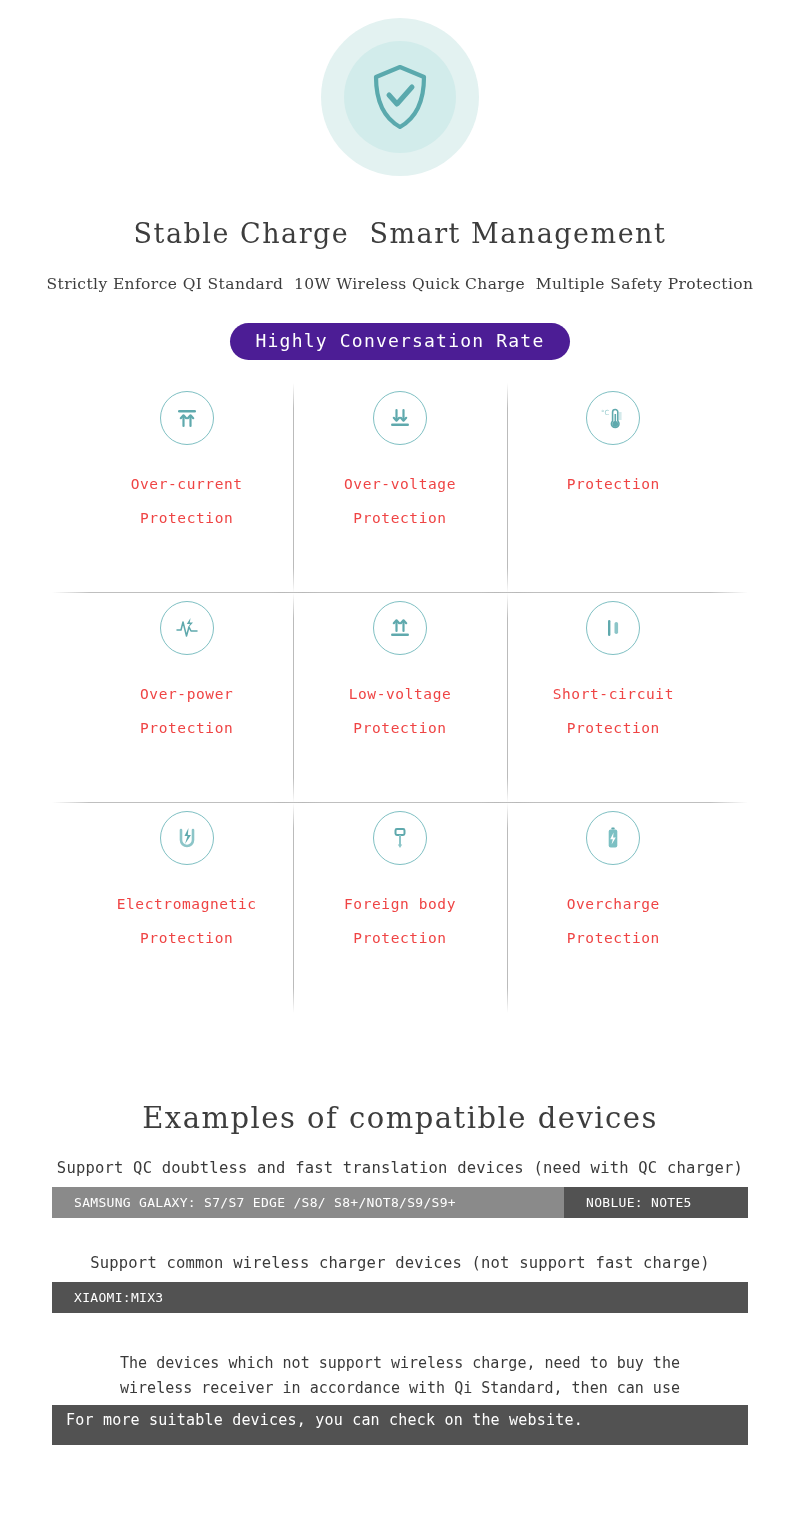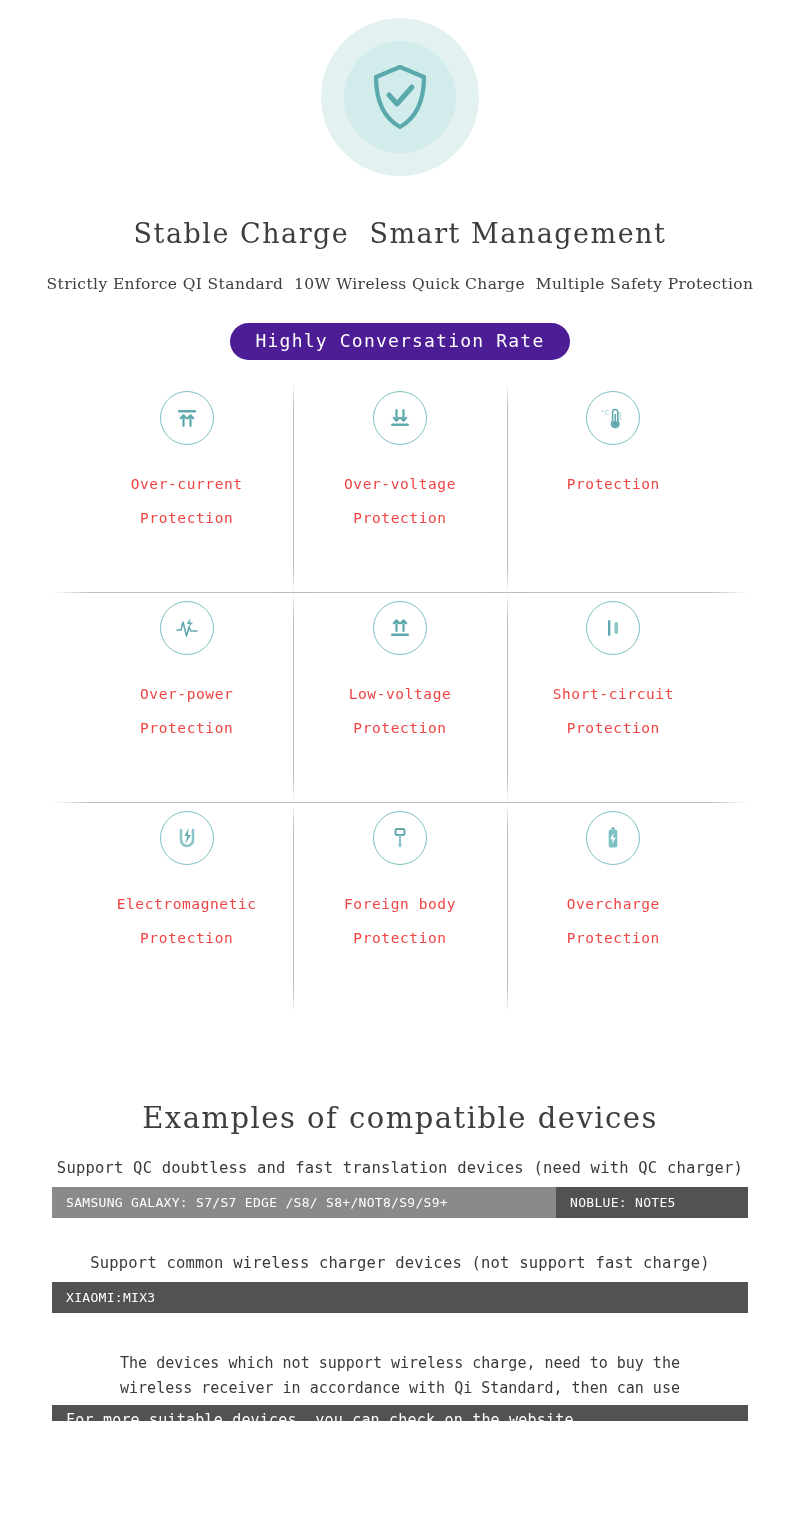--- a/index.html
+++ b/index.html
@@ -156,21 +156,21 @@
     margin: 10px auto 0 auto;
     display: flex;
     height: 31px;
   }
   .bar-cell {
     display: flex;
     align-items: center;
     color: #ffffff;
     font-size: 13px;
     letter-spacing: 0.3px;
-    padding-left: 14px;
+    padding-left: 22px;
     white-space: pre;
     overflow: hidden;
   }
   .bar-light { background: #8a8a8a; }
   .bar-dark  { background: #525252; }
 
   .sec-sub2 {
     text-align: center;
     font-size: 15.5px;
     color: #3a3a3a;
@@ -188,21 +188,21 @@
     line-height: 25px;
     white-space: pre;
   }
   .note-bar {
     width: 696px;
     margin: 4px auto 0 auto;
     background: #525252;
     color: #ffffff;
     font-size: 15px;
     line-height: 30px;
-    height: 16px;
+    height: 40px;
     padding-left: 14px;
     box-sizing: border-box;
     white-space: pre;
     letter-spacing: 0.2px;
   }
 </style>
 </head>
 <body>
 
 <div class="hero">

